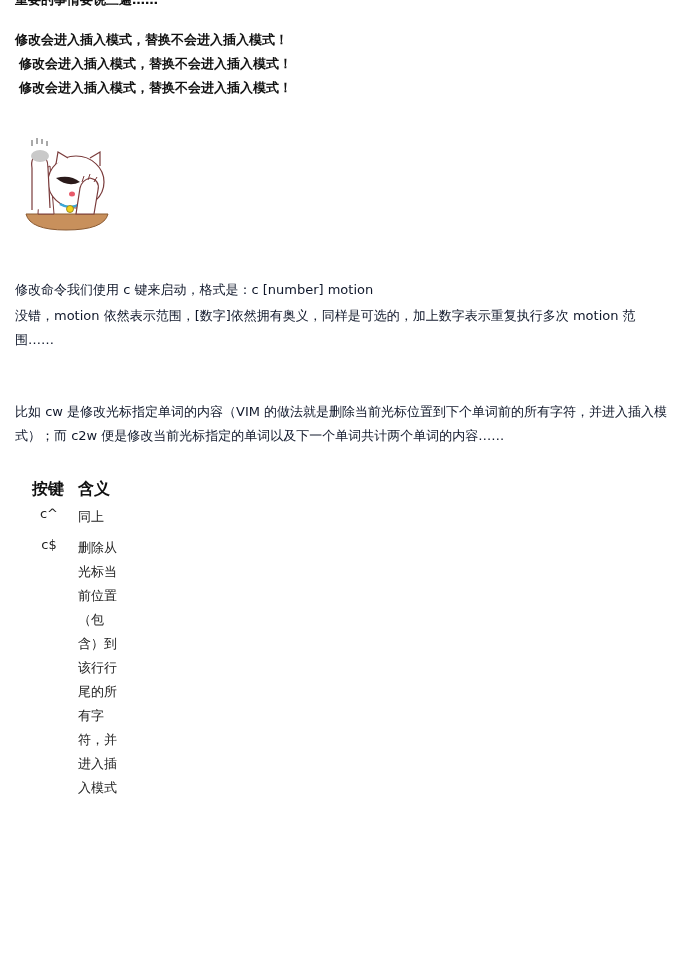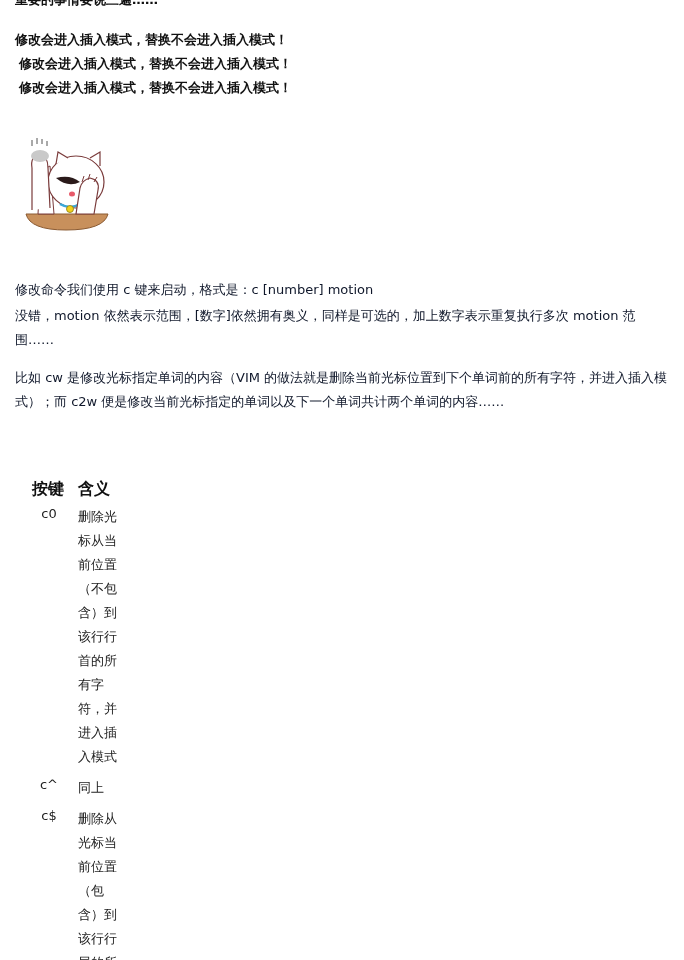--- a/index.html
+++ b/index.html
@@ -119,34 +119,30 @@
 
       <circle cx="50" cy="71" r="3.5" fill="#f2d21a" stroke="#8a7a10" stroke-width="0.8"></circle>
 
       <path d="M56 76 L60 50 Q62 42 70 40 Q80 42 78 52 L74 76 Z" fill="#ffffff" stroke="#7a3b3b" stroke-width="1.2"></path>
       <path d="M62 44 L64 38 M68 42 L70 36 M74 44 L77 39" stroke="#7a3b3b" stroke-width="1"></path>
     </svg>
   </div>
 
   <div class="para" style="top:278px;">修改命令我们使用 c 键来启动，格式是：c [number] motion</div>
   <div class="para" style="top:304px;">没错，motion 依然表示范围，[数字]依然拥有奥义，同样是可选的，加上数字表示重复执行多次 motion 范围……</div>
-  <div class="para" style="top:366px;">比如 cw 是修改光标指定单词的内容（VIM 的做法就是删除当前光标位置到下个单词前的所有字符，并进入插入模式）；而 c2w 便是修改当前光标指定的单词以及下一个单词共计两个单词的内容……</div>
+  <div class="para" style="top:400px;">比如 cw 是修改光标指定单词的内容（VIM 的做法就是删除当前光标位置到下个单词前的所有字符，并进入插入模式）；而 c2w 便是修改当前光标指定的单词以及下一个单词共计两个单词的内容……</div>
 
   <table class="key-table">
     <thead>
       <tr>
         <th>按键</th>
         <th>含义</th>
       </tr>
     </thead>
     <tbody>
-      <tr>
-        <td class="k">c0</td>
-        <td class="m">删除光标从当前位置（不包含）到该行行首的所有字符，并进入插入模式</td>
-      </tr>
       <tr>
         <td class="k">c^</td>
         <td class="m">同上</td>
       </tr>
       <tr>
         <td class="k">c$</td>
         <td class="m">删除从光标当前位置（包含）到该行行尾的所有字符，并进入插入模式</td>
       </tr>
     </tbody>
   </table>

